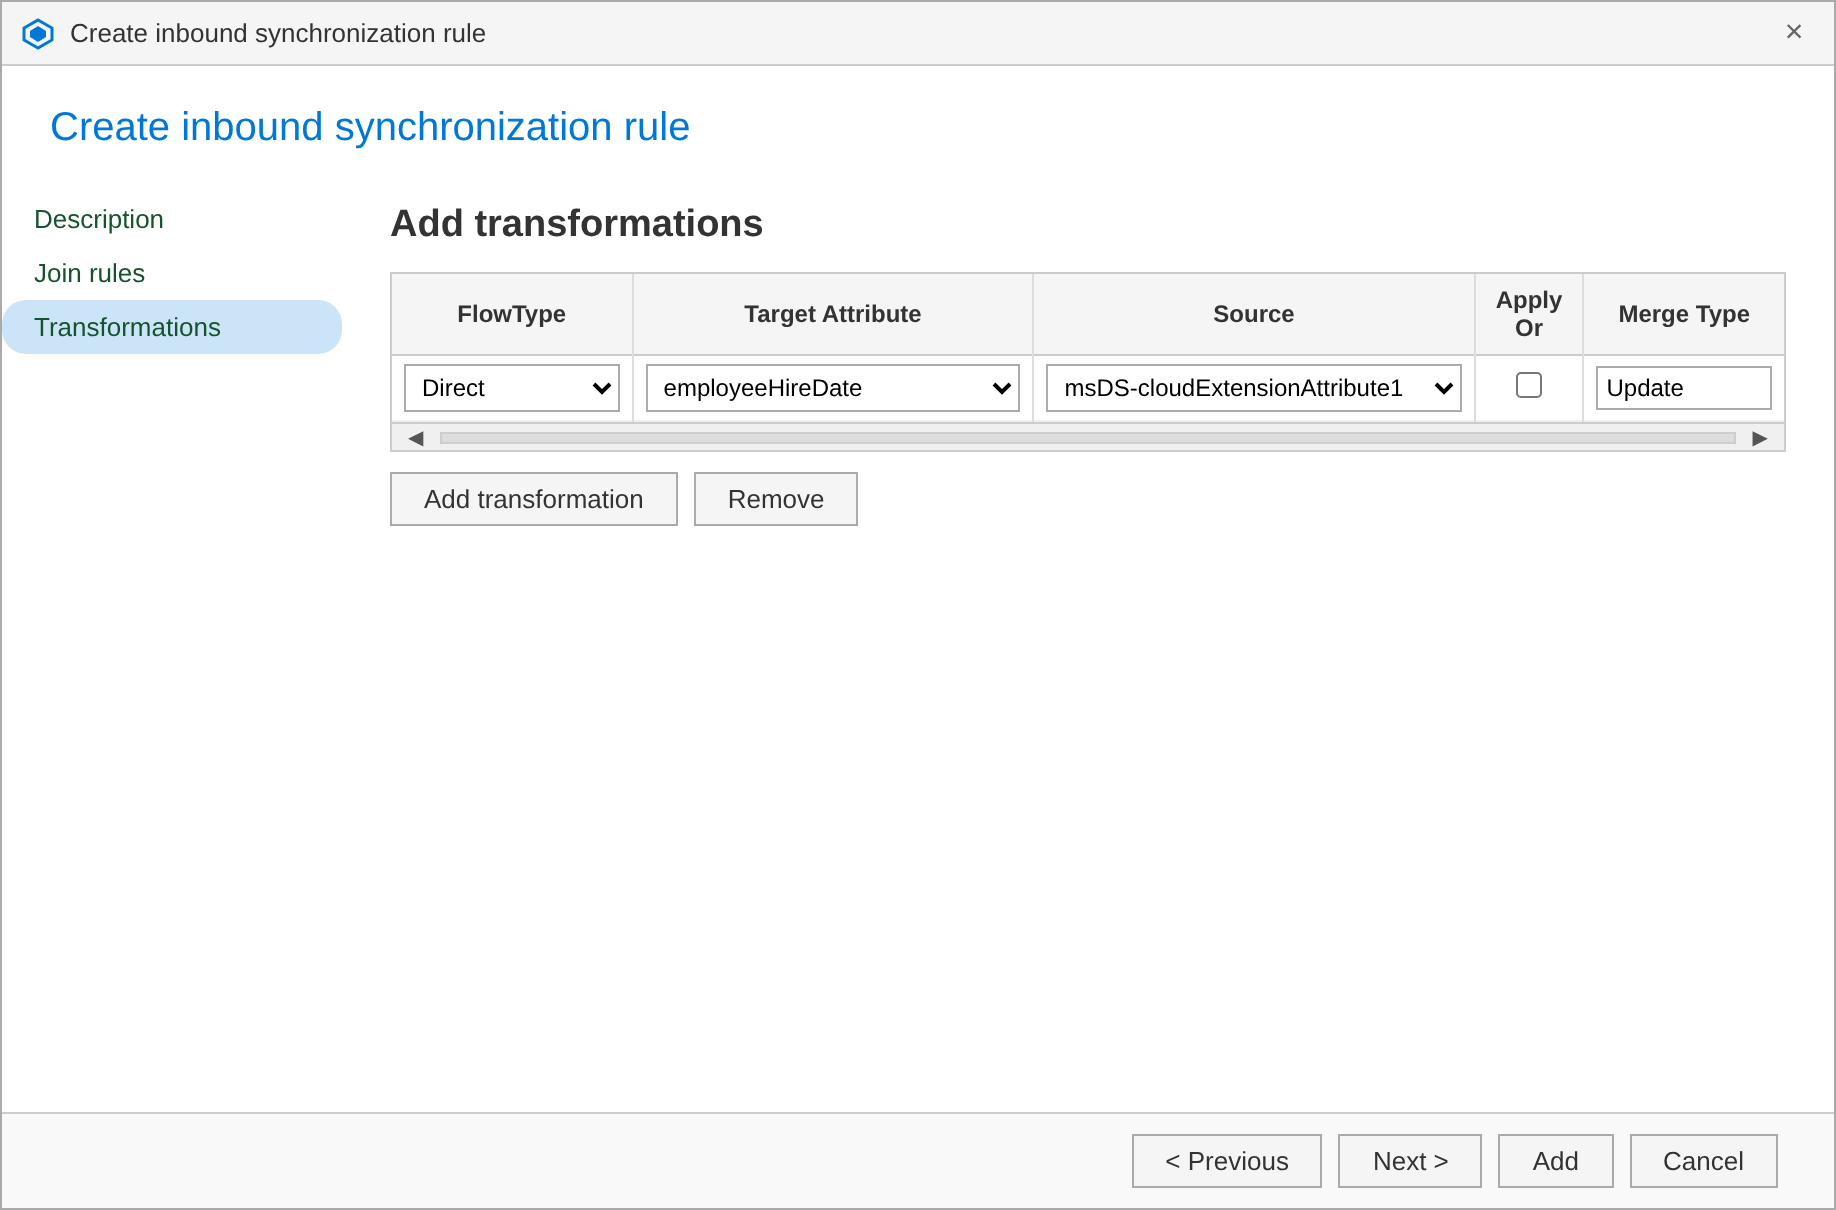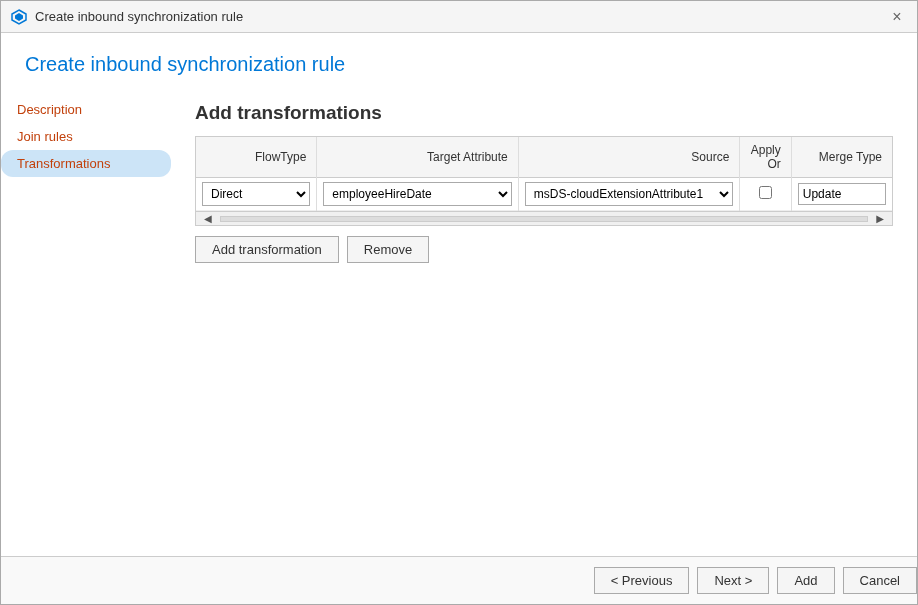--- a/index.html
+++ b/index.html
@@ -74,21 +74,21 @@
 
     .sidebar {
       width: 170px;
       padding: 10px 0;
       border-right: 0px solid #ddd;
       flex-shrink: 0;
     }
     .sidebar-item {
       padding: 6px 16px;
       cursor: pointer;
-      color: #c2410c;
+      color: #14532d;
       font-size: 13px;
     }
     .sidebar-item.active {
       background: #cce4f7;
       font-weight: 500;
       border-radius: 12px;
     }
 
     .main-content {
       flex: 1;
@@ -115,22 +115,22 @@
       min-width: 600px;
     }
 
     thead tr {
       background: #f5f5f5;
       border-bottom: 1px solid #ccc;
     }
 
     th {
       padding: 6px 10px;
-      text-align: right;
-      font-weight: 400;
+      text-align: center;
+      font-weight: 700;
       font-size: 12px;
       color: #333;
       border-right: 1px solid #ddd;
     }
     th:last-child { border-right: none; }
 
     td {
       padding: 4px 6px;
       border-right: 1px solid #ddd;
       vertical-align: middle;
@@ -206,21 +206,21 @@
       color: #aaa;
       cursor: default;
       background: #f5f5f5;
     }
     .btn-primary {
       background: #f5f5f5;
     }
 
     .footer {
       border-top: 1px solid #ccc;
-      padding: 10px 0;
+      padding: 10px 28px;
       display: flex;
       justify-content: flex-end;
       gap: 8px;
       background: #f9f9f9;
     }
 
     .col-flowtype { width: 120px; }
     .col-target { width: 200px; }
     .col-source { width: 220px; }
     .col-apply { width: 50px; }

